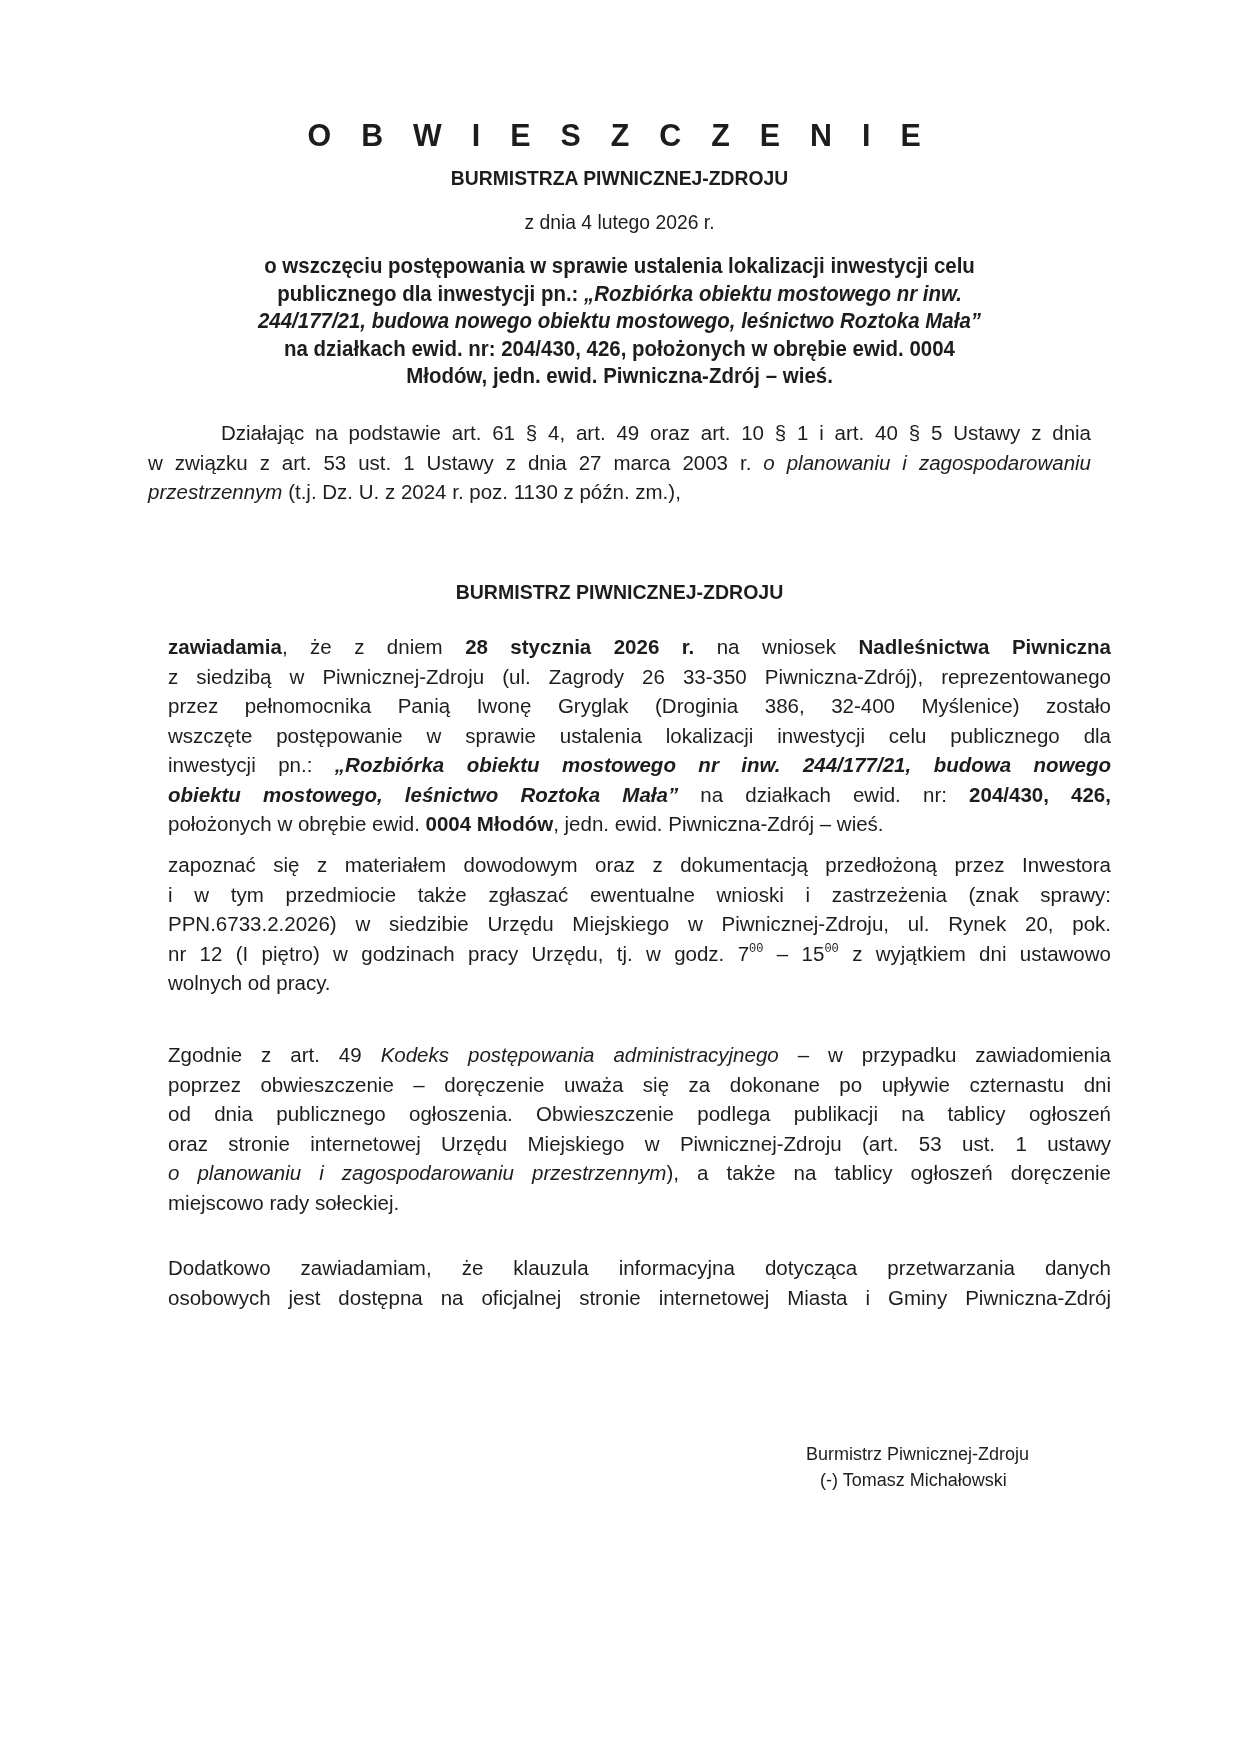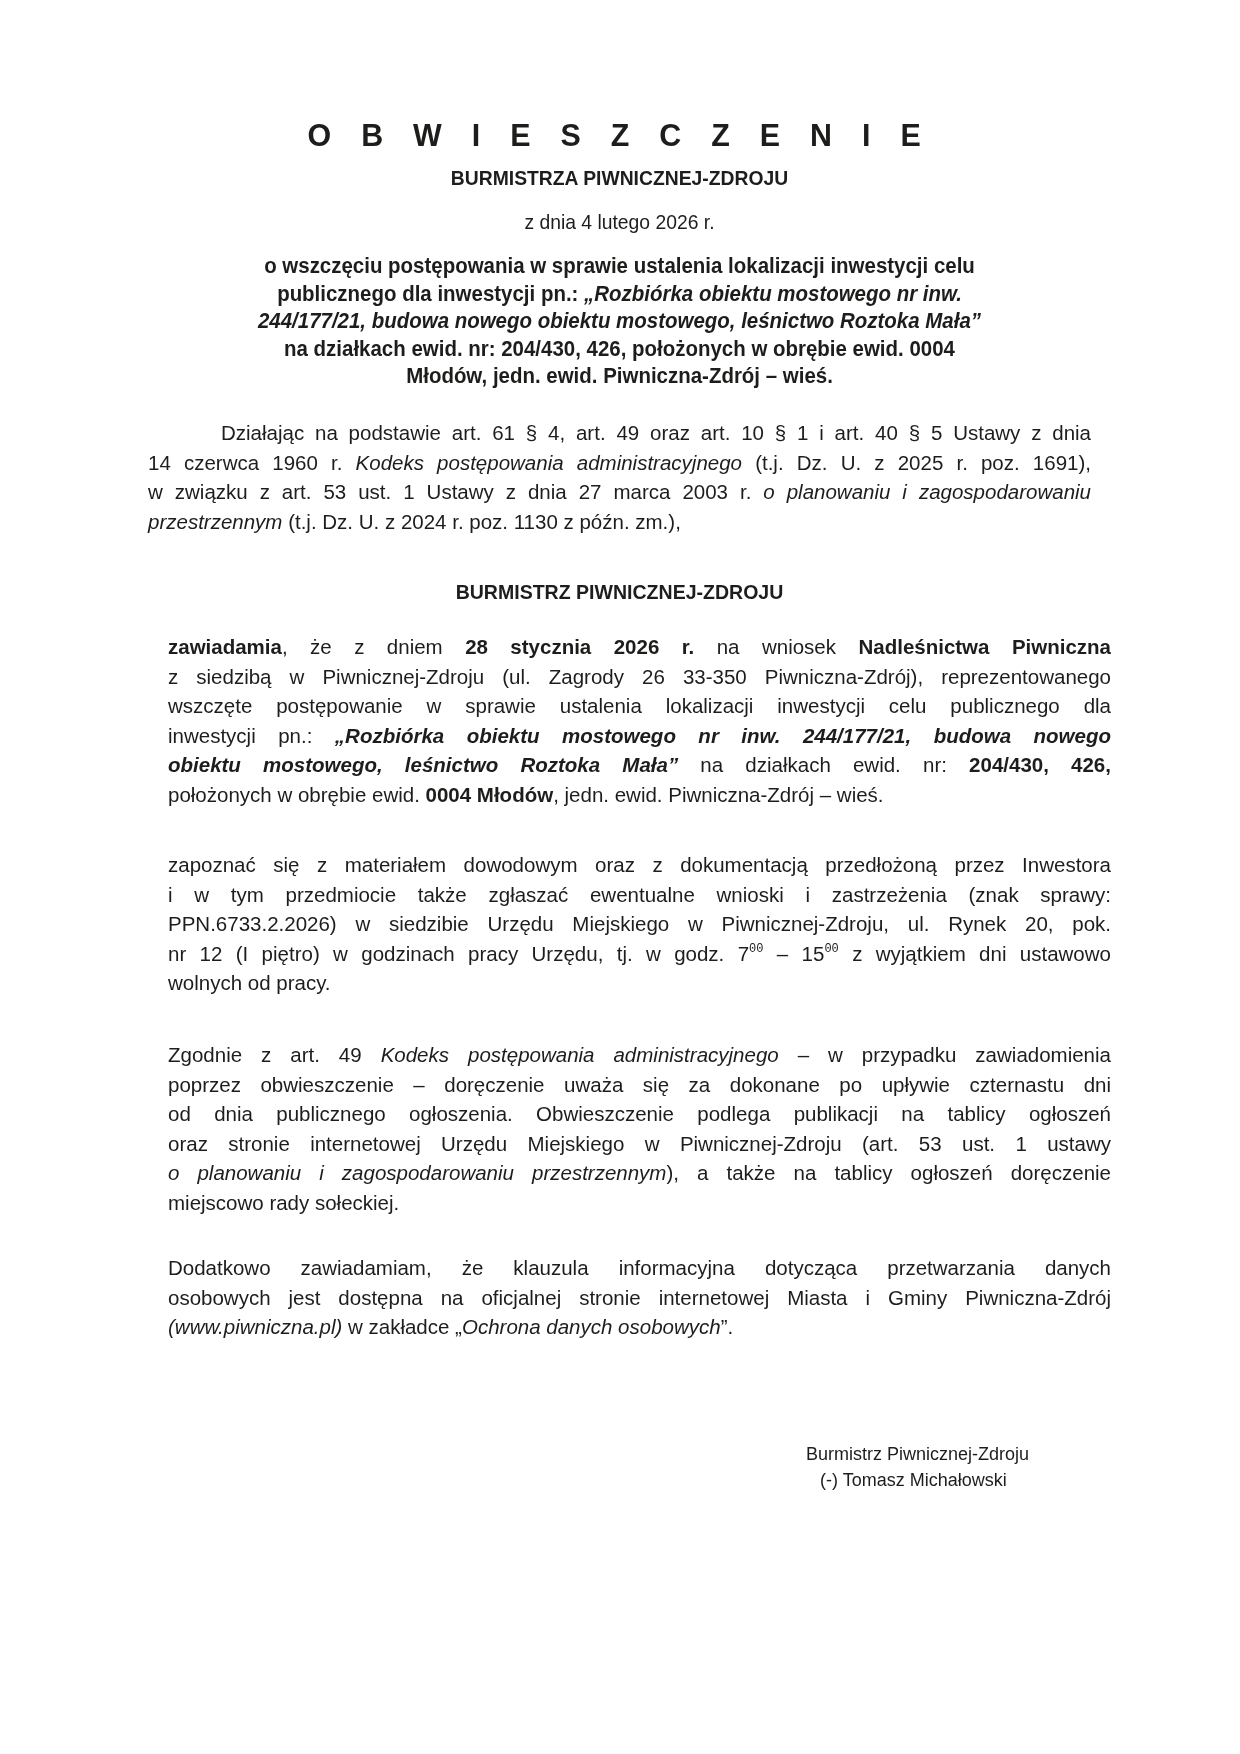--- a/index.html
+++ b/index.html
@@ -69,30 +69,30 @@
   <div class="subject">
     <div><span>o wszczęciu postępowania w sprawie ustalenia lokalizacji inwestycji celu</span></div>
     <div><span>publicznego dla inwestycji pn.: </span><i>„Rozbiórka obiektu mostowego nr inw.</i></div>
     <div><i>244/177/21, budowa nowego obiektu mostowego, leśnictwo Roztoka Mała”</i></div>
     <div><span>na działkach ewid. nr: 204/430, 426, położonych w obrębie ewid. 0004</span></div>
     <div><span>Młodów, jedn. ewid. Piwniczna-Zdrój – wieś.</span></div>
   </div>
 
   <div class="para-legal body-text">
     <span class="line indent"><span>Działając na podstawie art. 61 § 4, art. 49 oraz art. 10 § 1 i art. 40 § 5 Ustawy z dnia</span></span>
-    <span class="line"><span>14 czerwca 1960 r. </span><i>Kodeks postępowania administracyjnego</i><span> (t.j. Dz. U. z 2025 r. poz. 1691),</span></span>
     <span class="line"><span>w związku z art. 53 ust. 1 Ustawy z dnia 27 marca 2003 r. </span><i>o planowaniu i zagospodarowaniu</i></span>
     <span class="line last"><i>przestrzennym</i><span> (t.j. Dz. U. z 2024 r. poz. 1130 z późn. zm.),</span></span>
   </div>
 
   <div class="heading2">BURMISTRZ PIWNICZNEJ-ZDROJU</div>
 
   <div class="para p1 body-text">
     <span class="line"><b>zawiadamia</b><span>, że z dniem </span><b>28 stycznia 2026 r.</b><span> na wniosek </span><b>Nadleśnictwa Piwniczna</b></span>
     <span class="line">z siedzibą w Piwnicznej-Zdroju (ul. Zagrody 26 33-350 Piwniczna-Zdrój), reprezentowanego</span>
+    <span class="line">przez pełnomocnika Panią Iwonę Gryglak (Droginia 386, 32-400 Myślenice) zostało</span>
     <span class="line">wszczęte postępowanie w sprawie ustalenia lokalizacji inwestycji celu publicznego dla</span>
     <span class="line"><span>inwestycji pn.: </span><b><i>„Rozbiórka obiektu mostowego nr inw. 244/177/21, budowa nowego</i></b></span>
     <span class="line"><b><i>obiektu mostowego, leśnictwo Roztoka Mała”</i></b><span> na działkach ewid. nr: </span><b>204/430, 426,</b></span>
     <span class="line last"><span>położonych w obrębie ewid. </span><b>0004 Młodów</b><span>, jedn. ewid. Piwniczna-Zdrój – wieś.</span></span>
   </div>
 
   <div class="para p2 body-text">
     <span class="line">zapoznać się z materiałem dowodowym oraz z dokumentacją przedłożoną przez Inwestora</span>
     <span class="line">i w tym przedmiocie także zgłaszać ewentualne wnioski i zastrzeżenia (znak sprawy:</span>
     <span class="line">PPN.6733.2.2026) w siedzibie Urzędu Miejskiego w Piwnicznej-Zdroju, ul. Rynek 20, pok.</span>
@@ -105,20 +105,19 @@
     <span class="line">poprzez obwieszczenie – doręczenie uważa się za dokonane po upływie czternastu dni</span>
     <span class="line">od dnia publicznego ogłoszenia. Obwieszczenie podlega publikacji na tablicy ogłoszeń</span>
     <span class="line">oraz stronie internetowej Urzędu Miejskiego w Piwnicznej-Zdroju (art. 53 ust. 1 ustawy</span>
     <span class="line"><i>o planowaniu i zagospodarowaniu przestrzennym</i><span>), a także na tablicy ogłoszeń doręczenie</span></span>
     <span class="line last">miejscowo rady sołeckiej.</span>
   </div>
 
   <div class="para p4 body-text">
     <span class="line">Dodatkowo zawiadamiam, że klauzula informacyjna dotycząca przetwarzania danych</span>
     <span class="line">osobowych jest dostępna na oficjalnej stronie internetowej Miasta i Gminy Piwniczna-Zdrój</span>
-    <span class="line last"><i>(www.piwniczna.pl)</i><span> w zakładce „</span><i>Ochrona danych osobowych</i><span>”.</span></span>
   </div>
 </div>
 
 <div class="signature">
   <div>Burmistrz Piwnicznej-Zdroju</div>
   <div class="sig-name">(-) Tomasz Michałowski</div>
 </div>
 
 </body></html>

